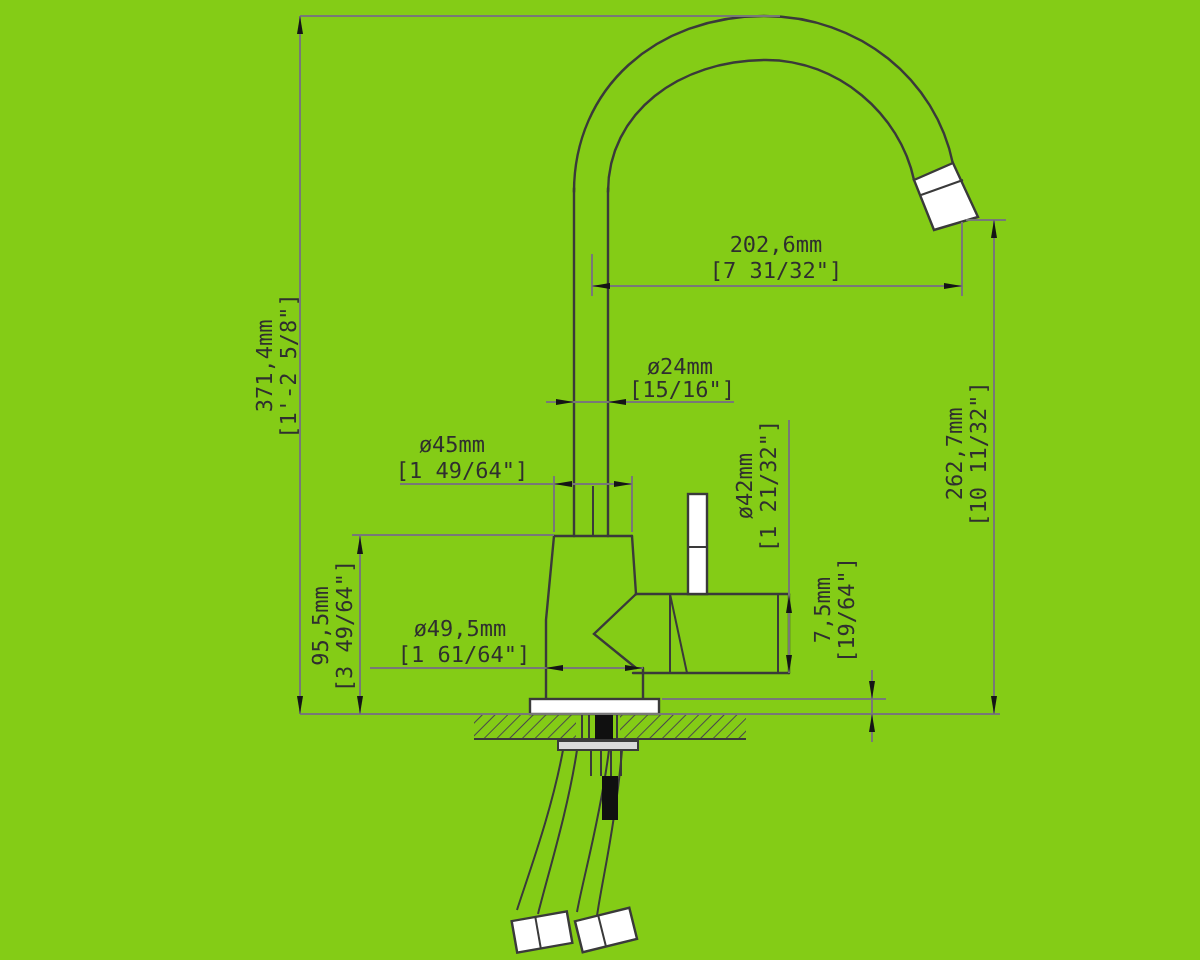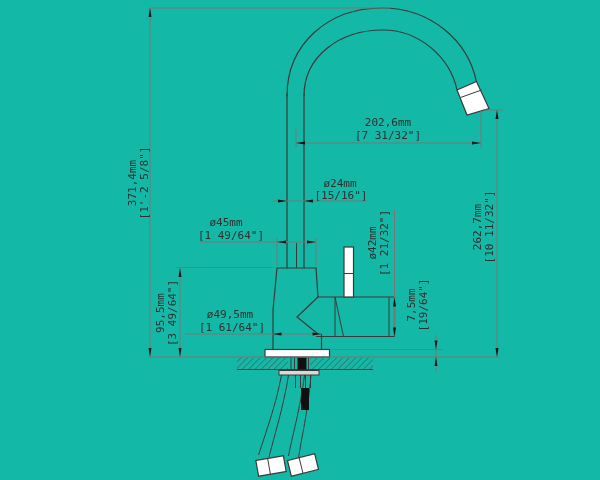--- a/index.html
+++ b/index.html
@@ -1,16 +1,16 @@
 <!DOCTYPE html>
 <html><head>
 <meta charset="utf-8">
 <style>
   html,body{margin:0;padding:0;background:#ffffff;}
-  .stage{position:relative;width:600px;height:480px;background:#14b8a6;overflow:hidden;}
+  .stage{position:relative;width:600px;height:480px;background:#84cc16;overflow:hidden;}
   svg{display:block;}
   text{font-family:"DejaVu Sans Mono","Liberation Mono",monospace;font-size:11px;fill:#2f2f2f;}
   .outline{stroke:#3a3a3a;stroke-width:1.2;fill:none;stroke-linecap:round;}
   .thin{stroke:#3a3a3a;stroke-width:1;fill:none;}
   .dim{stroke:#787878;stroke-width:1;fill:none;}
   .arrow{fill:#151515;stroke:none;}
   .blackfill{fill:#101010;stroke:none;}
   .grayfill{fill:#d9d9d9;stroke:#3a3a3a;stroke-width:1;}
   .whitefill{fill:#ffffff;stroke:#3a3a3a;stroke-width:1.2;}
 </style>

